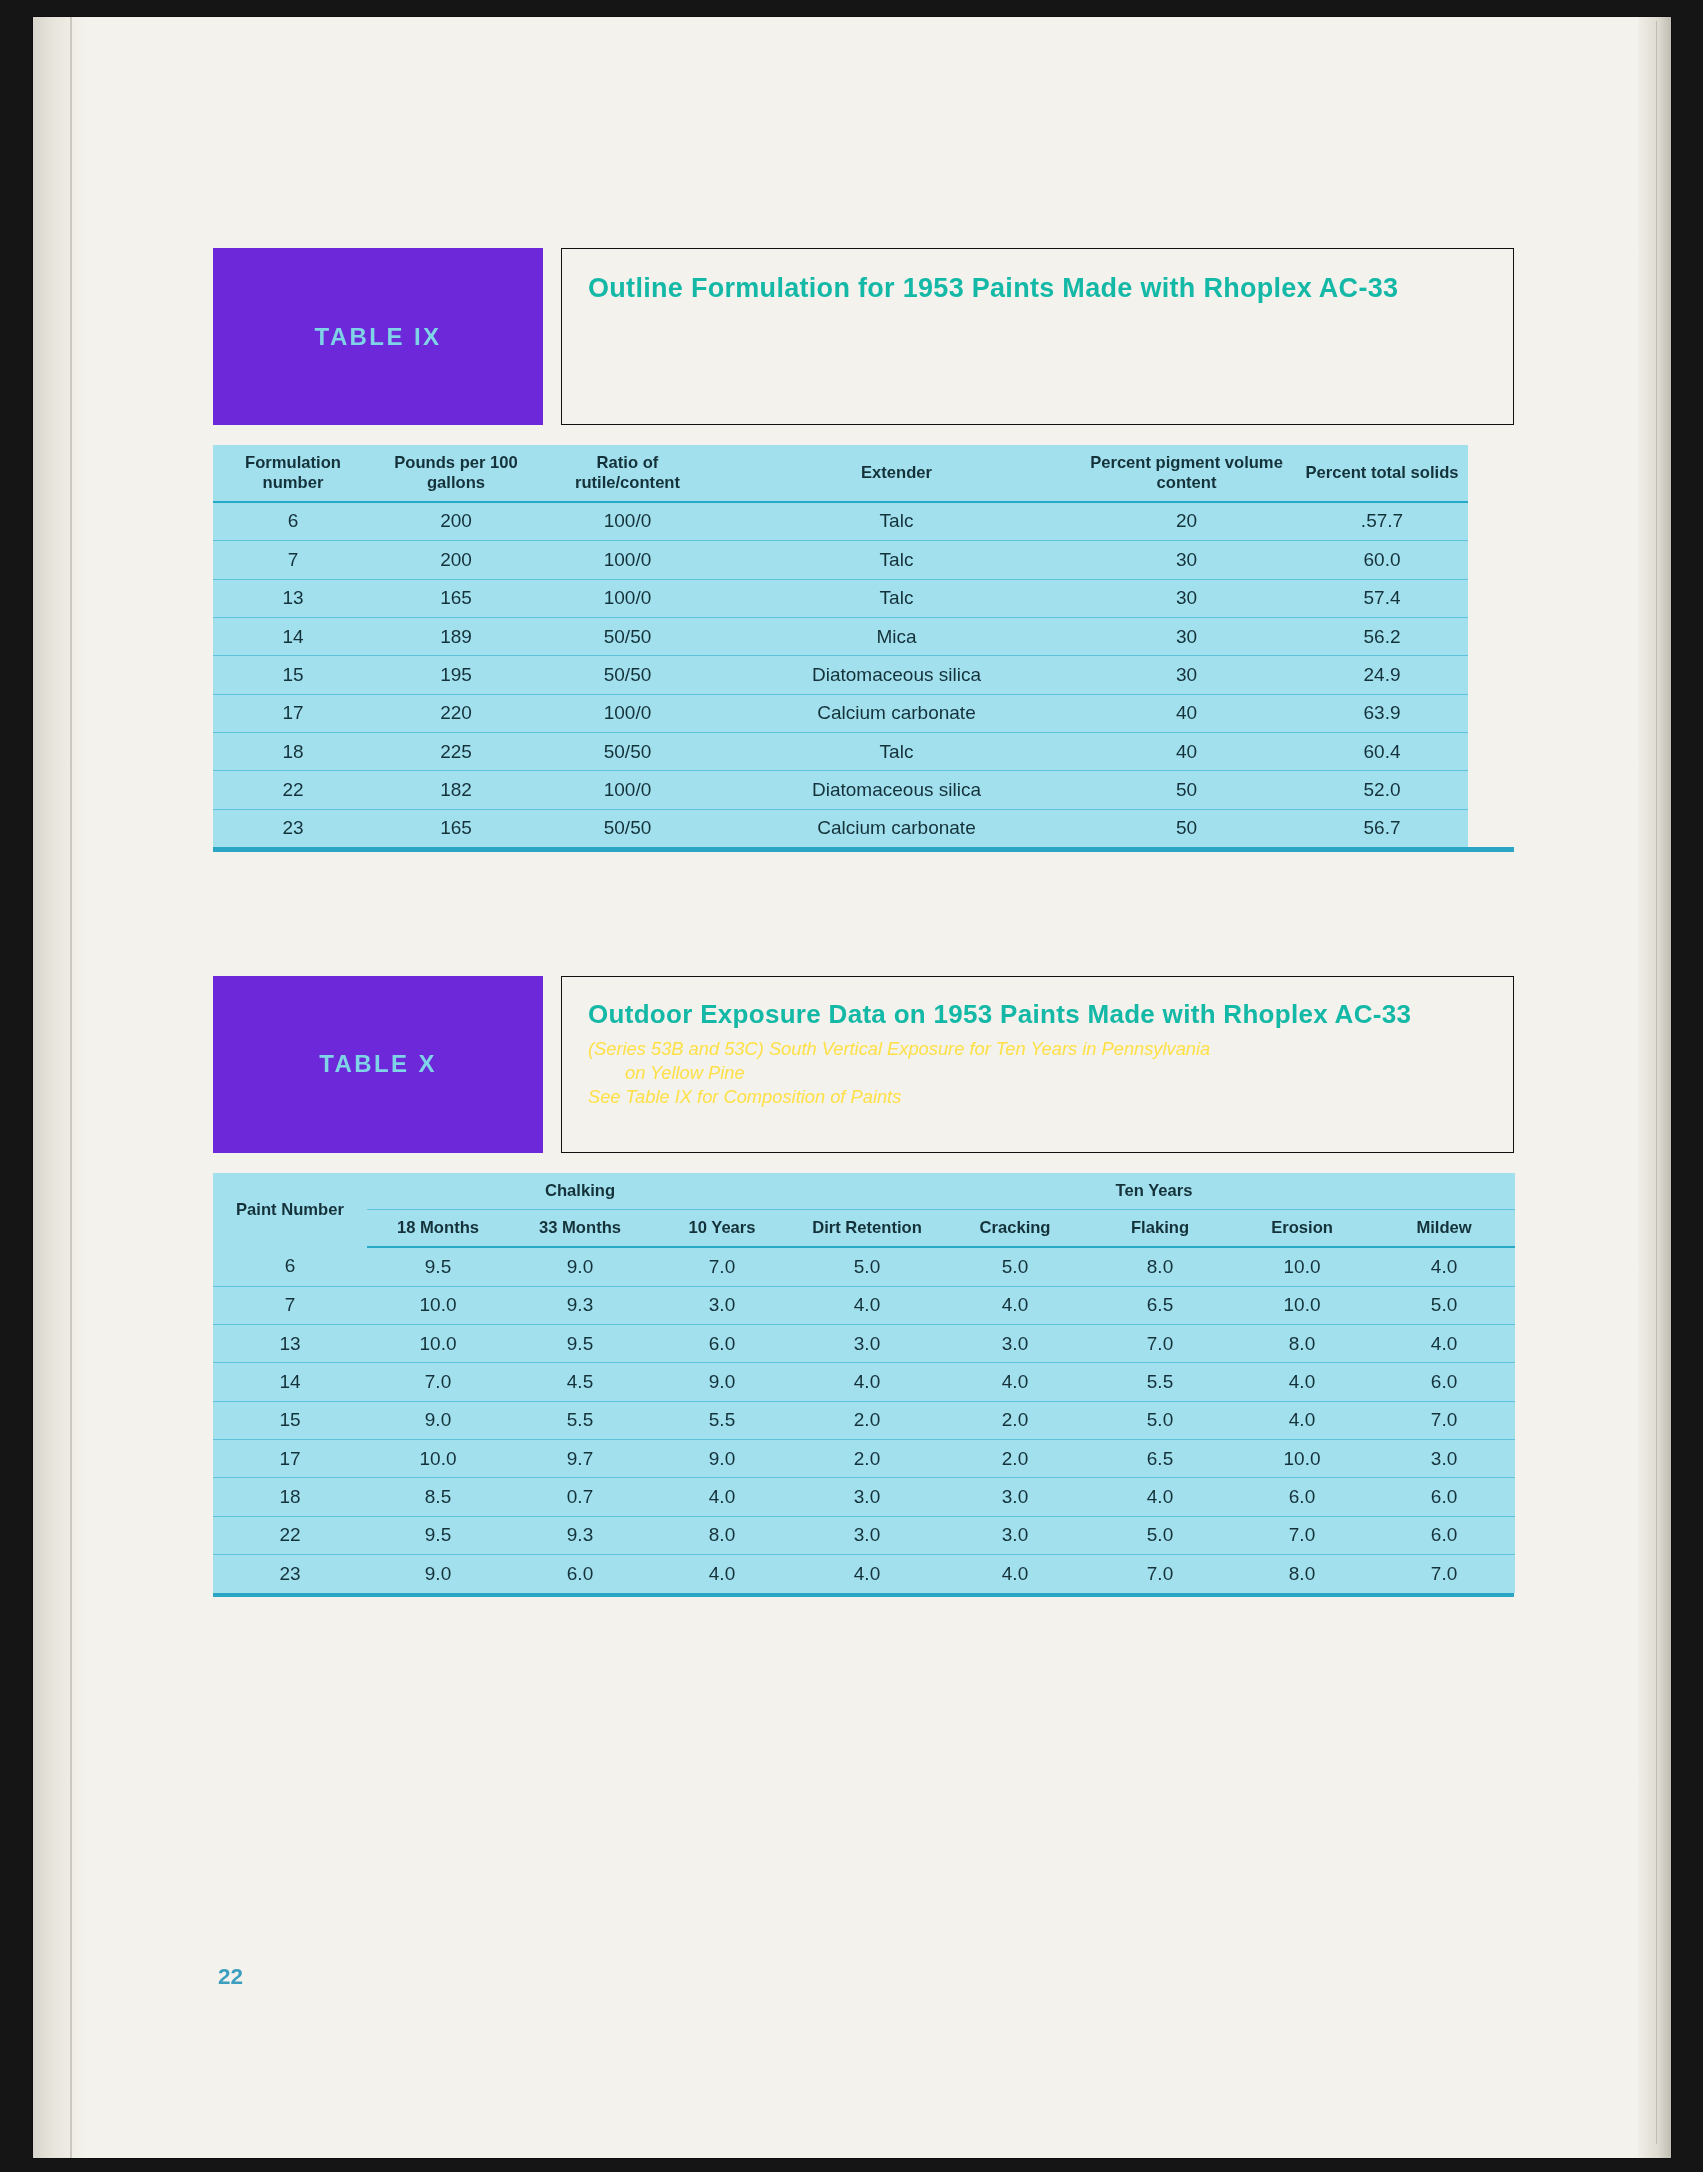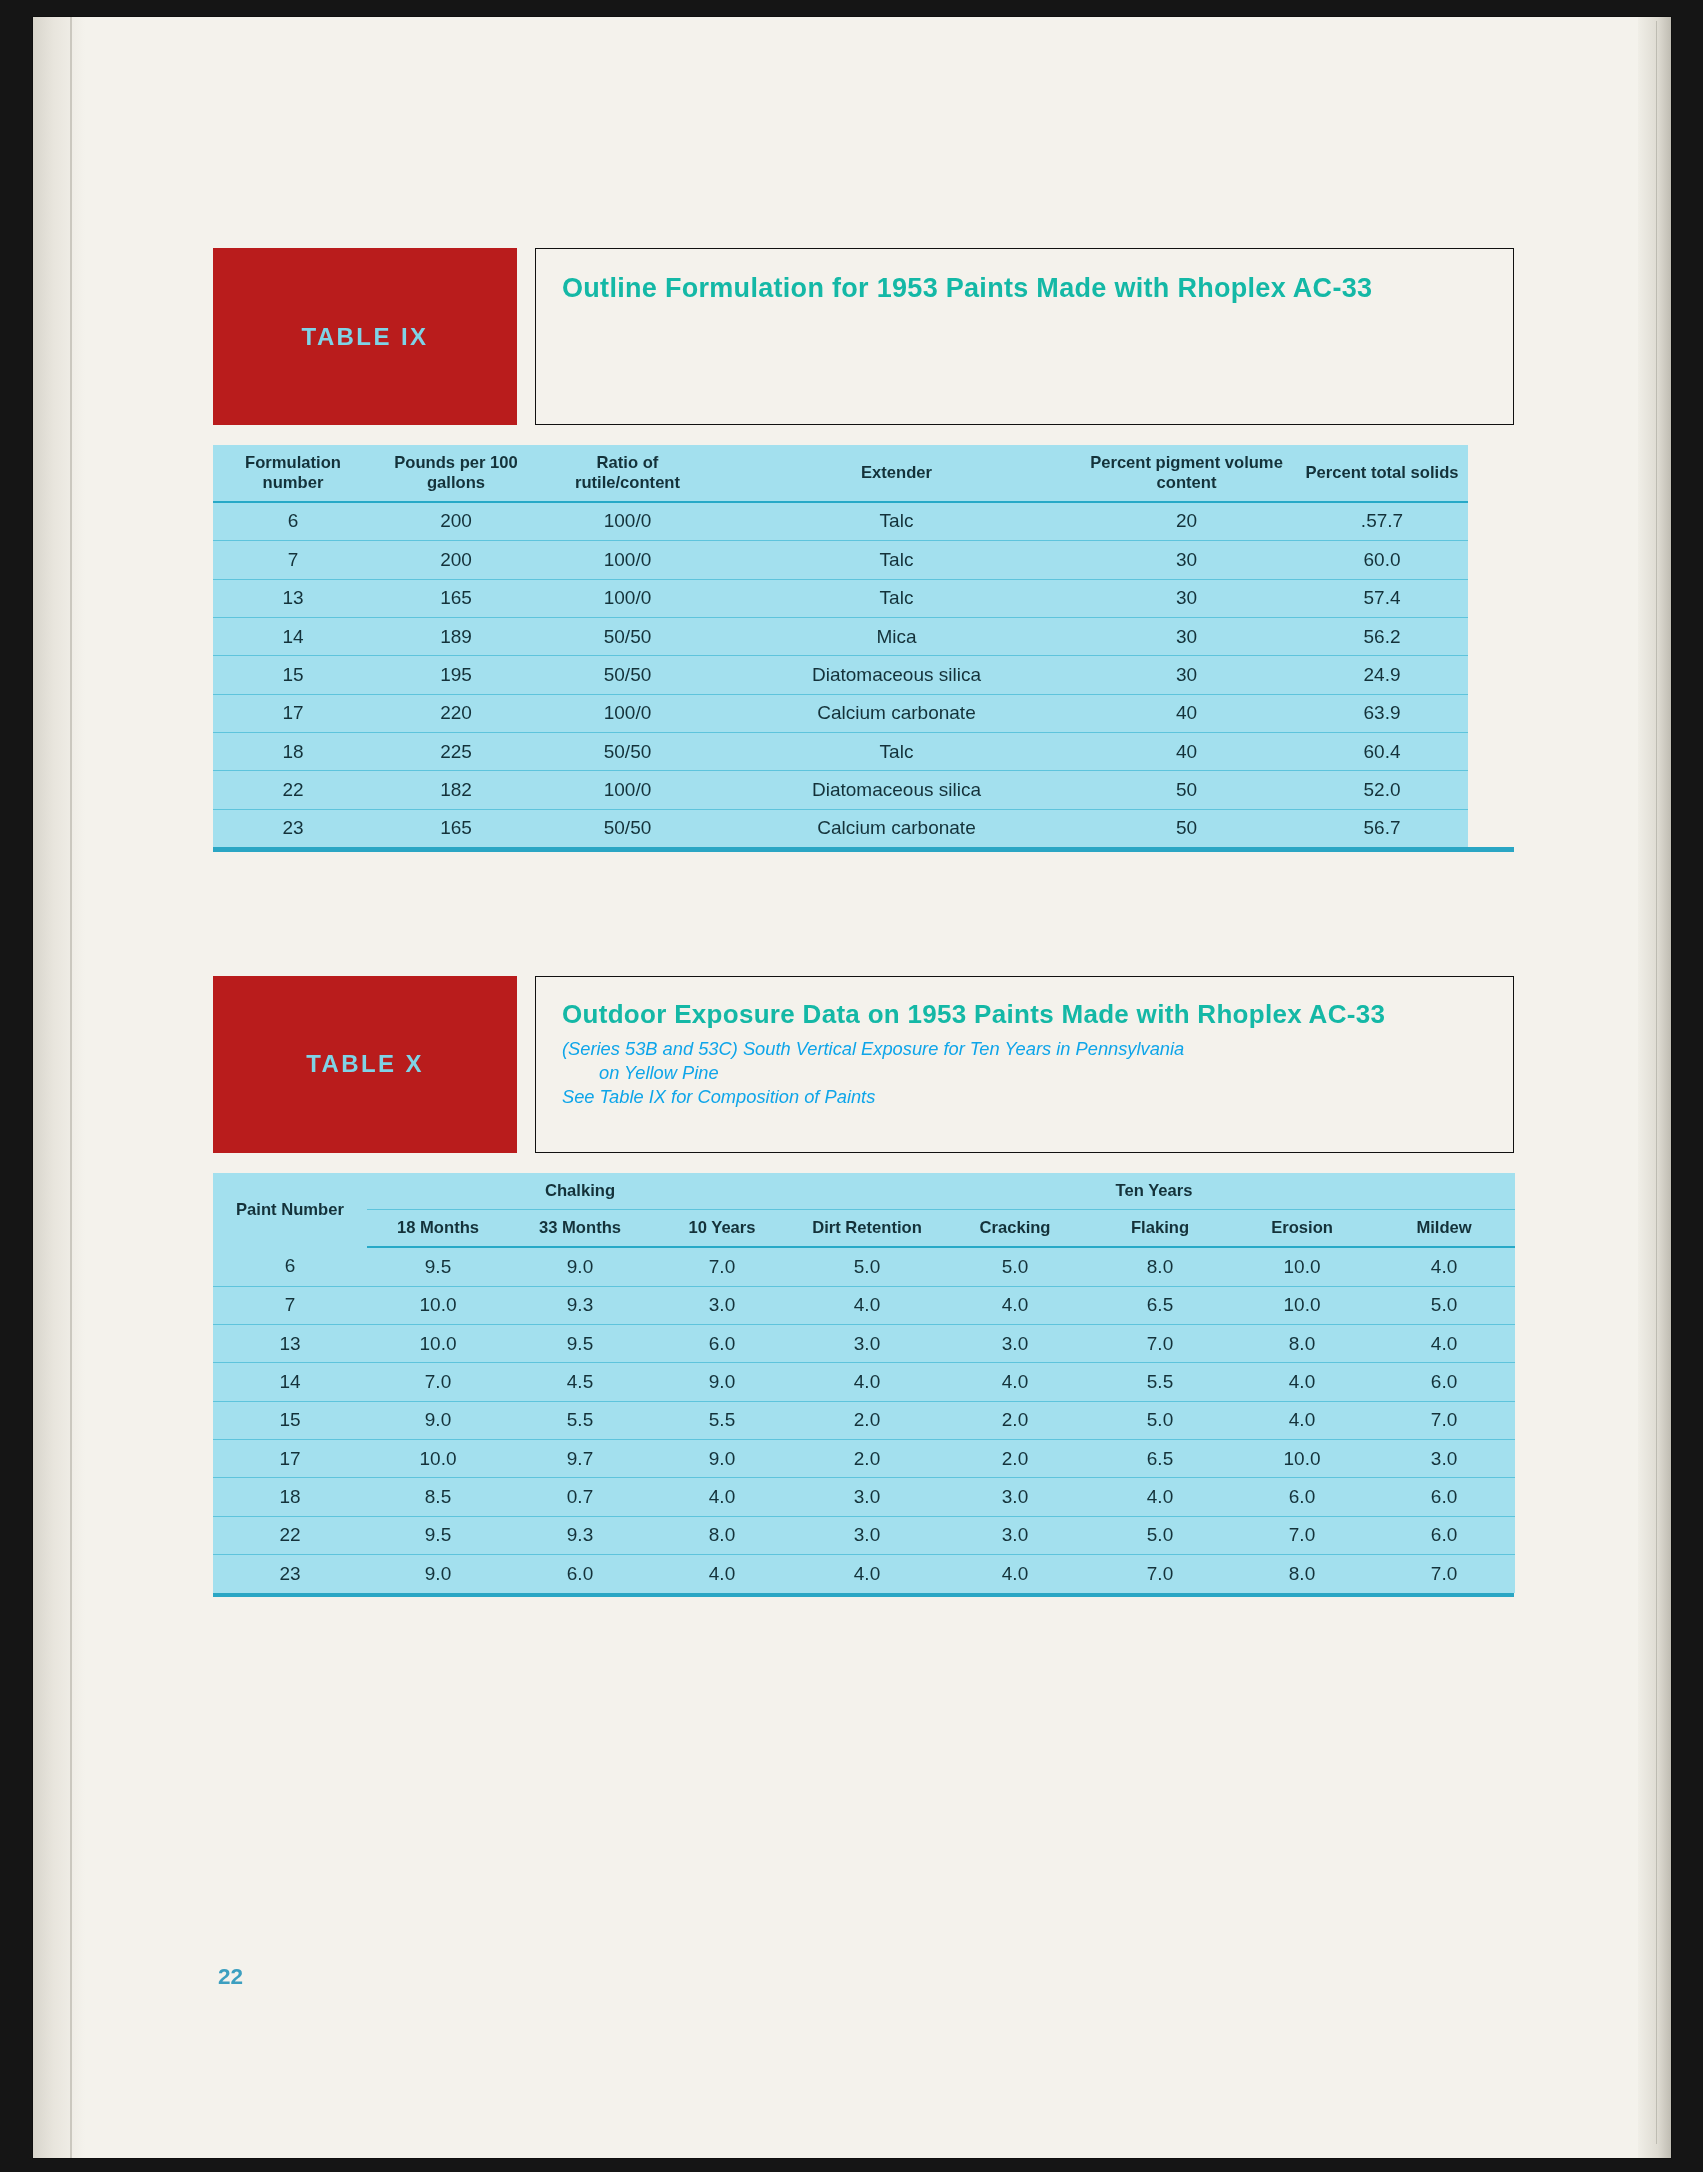--- a/index.html
+++ b/index.html
@@ -73,22 +73,22 @@
     width: 1301px;
   }
 
   
   .table-head {
     display: flex;
     align-items: stretch;
     height: 177px;
   }
   .table-tag {
-    width: 304px;
-    background: #b91c1c;
+    width: 330px;
+    background: #6d28d9;
     display: flex;
     align-items: center;
     justify-content: center;
     flex: 0 0 auto;
   }
   .table-tag span {
     color: #7fd3e6;
     font-weight: bold;
     font-size: 24px;
     letter-spacing: 2.4px;
@@ -107,21 +107,21 @@
     font-weight: bold;
     letter-spacing: 0.3px;
     line-height: 1.22;
     color: #14b8a6;
   }
   .table-title .sub {
     margin-top: 6px;
     font-size: 18.3px;
     font-style: italic;
     line-height: 1.3;
-    color: #0ea5e9;
+    color: #fde047;
   }
   .table-title .sub .indent { padding-left: 37px; display: block; }
 
   
   .data-table {
     margin-top: 20px;
     border-collapse: collapse;
     width: 1130px;
     background: #a3e0ee;
     table-layout: fixed;

